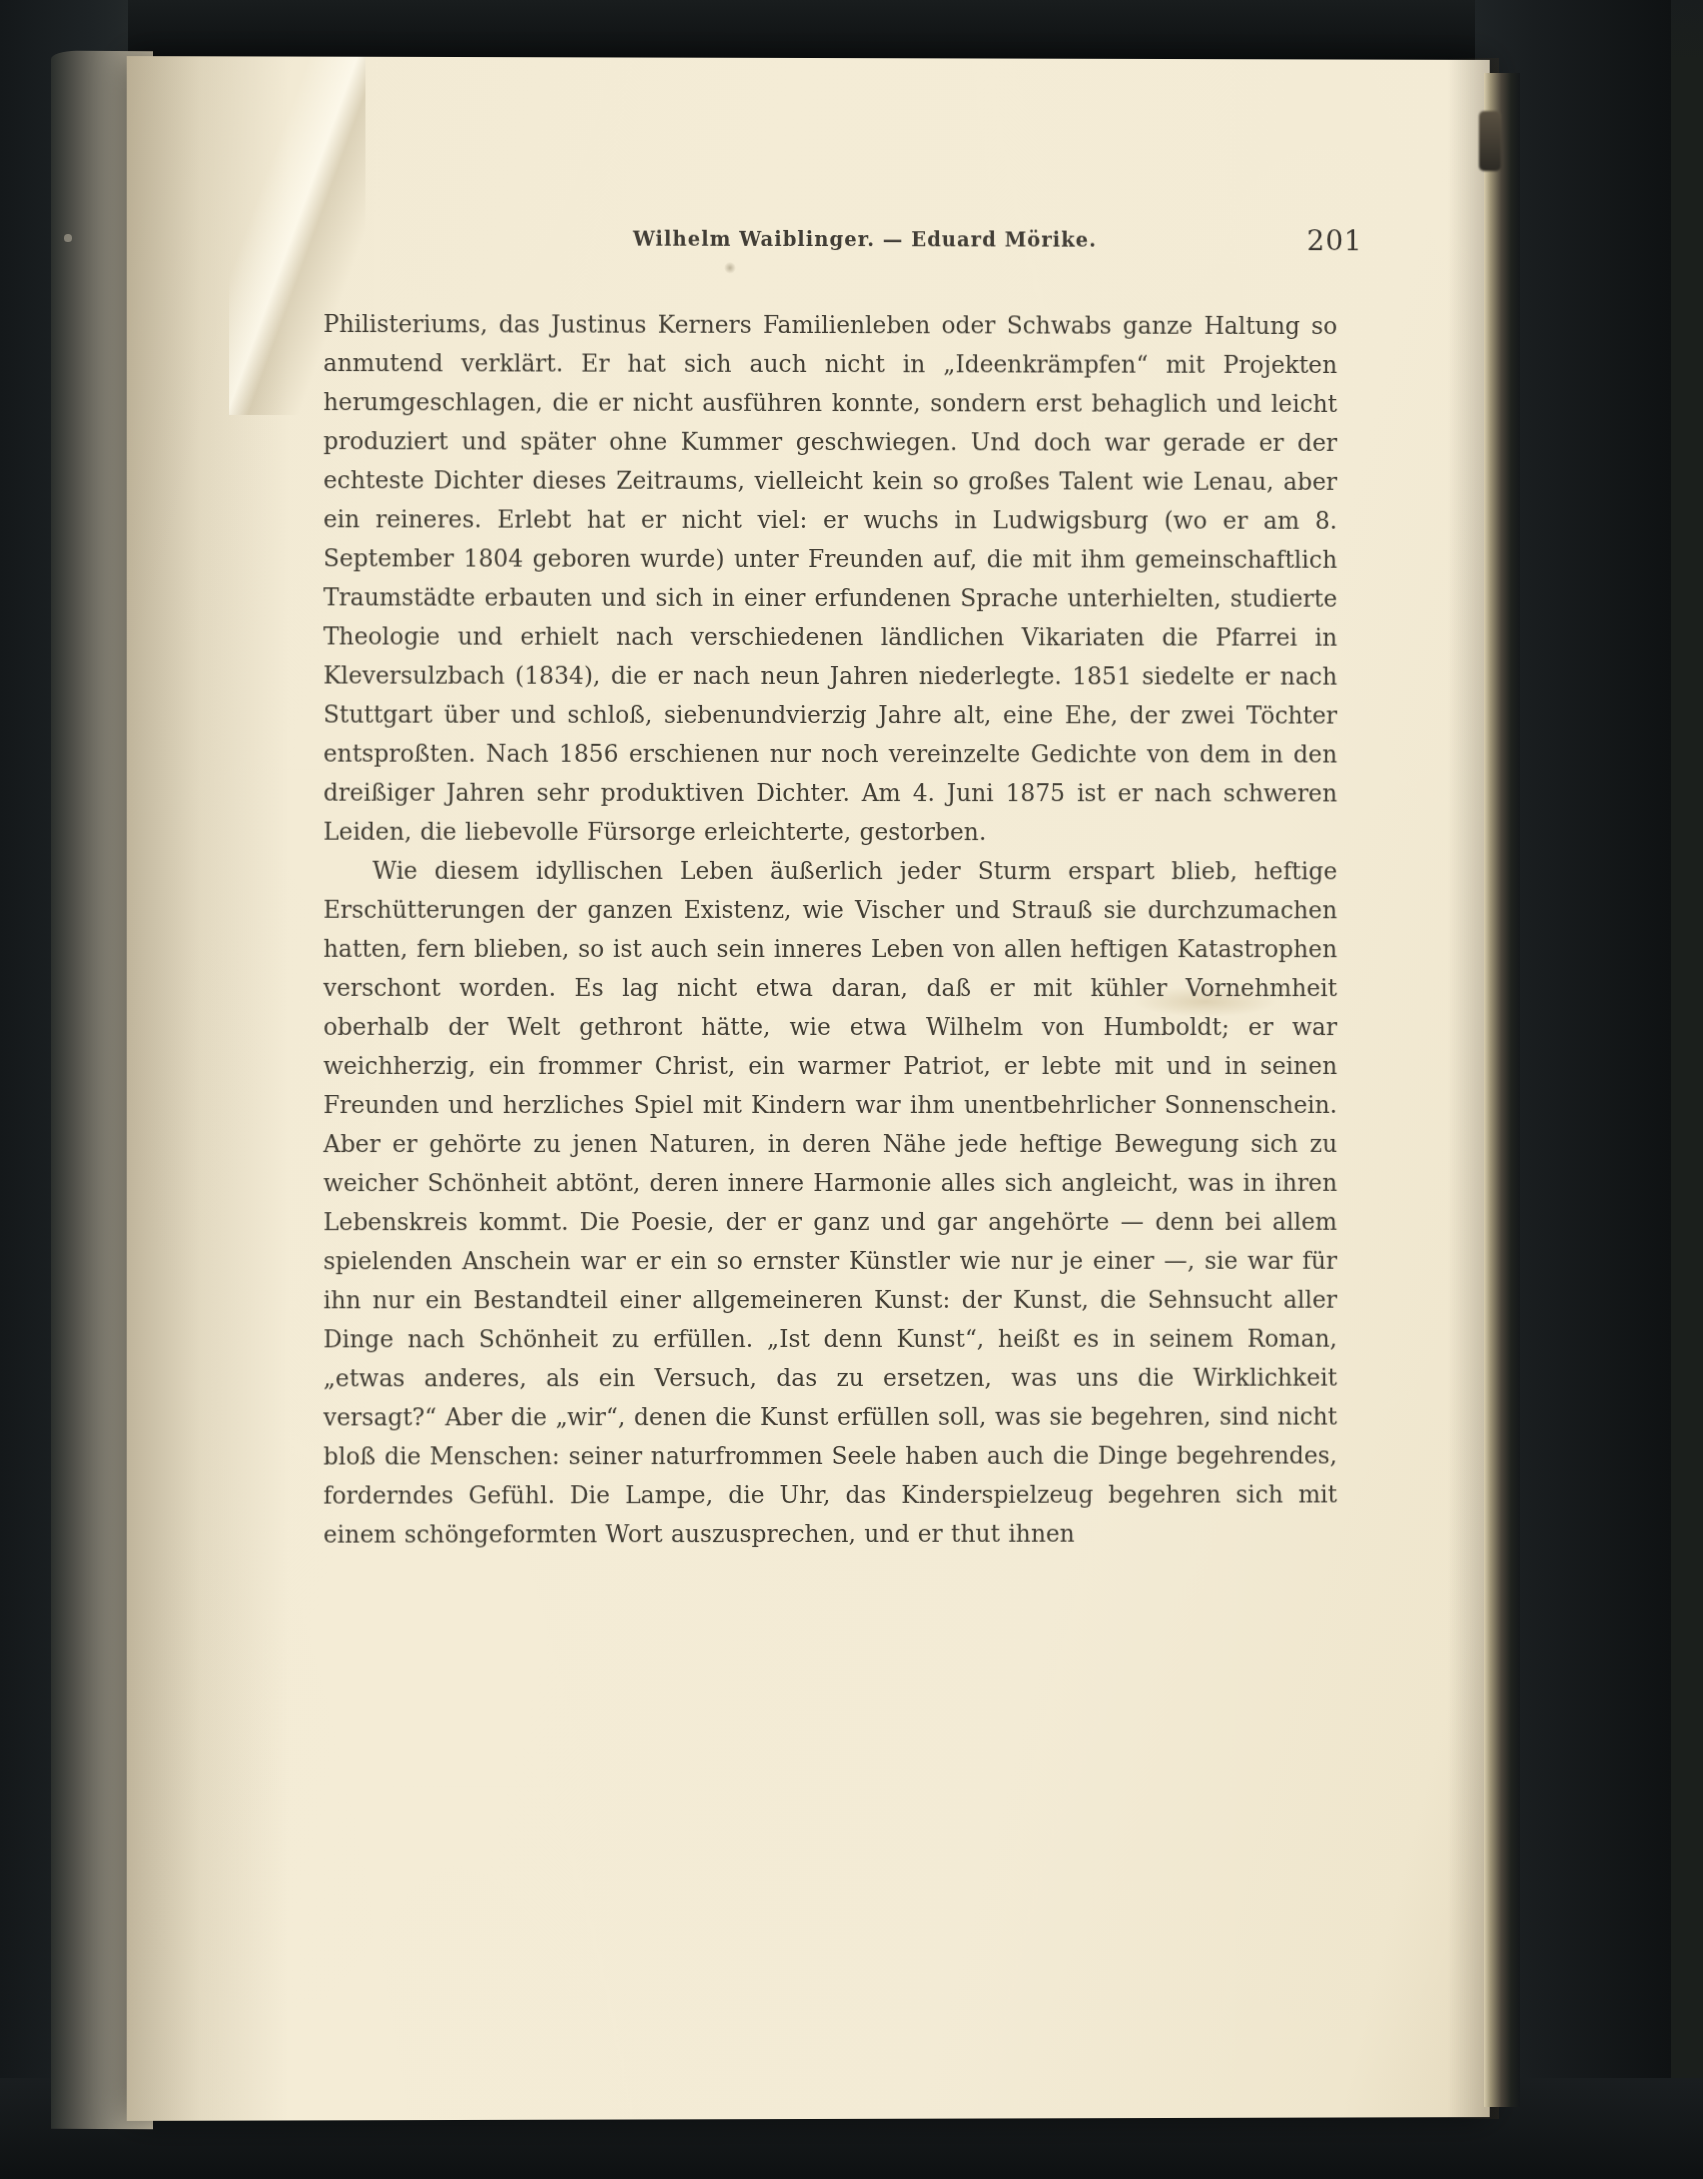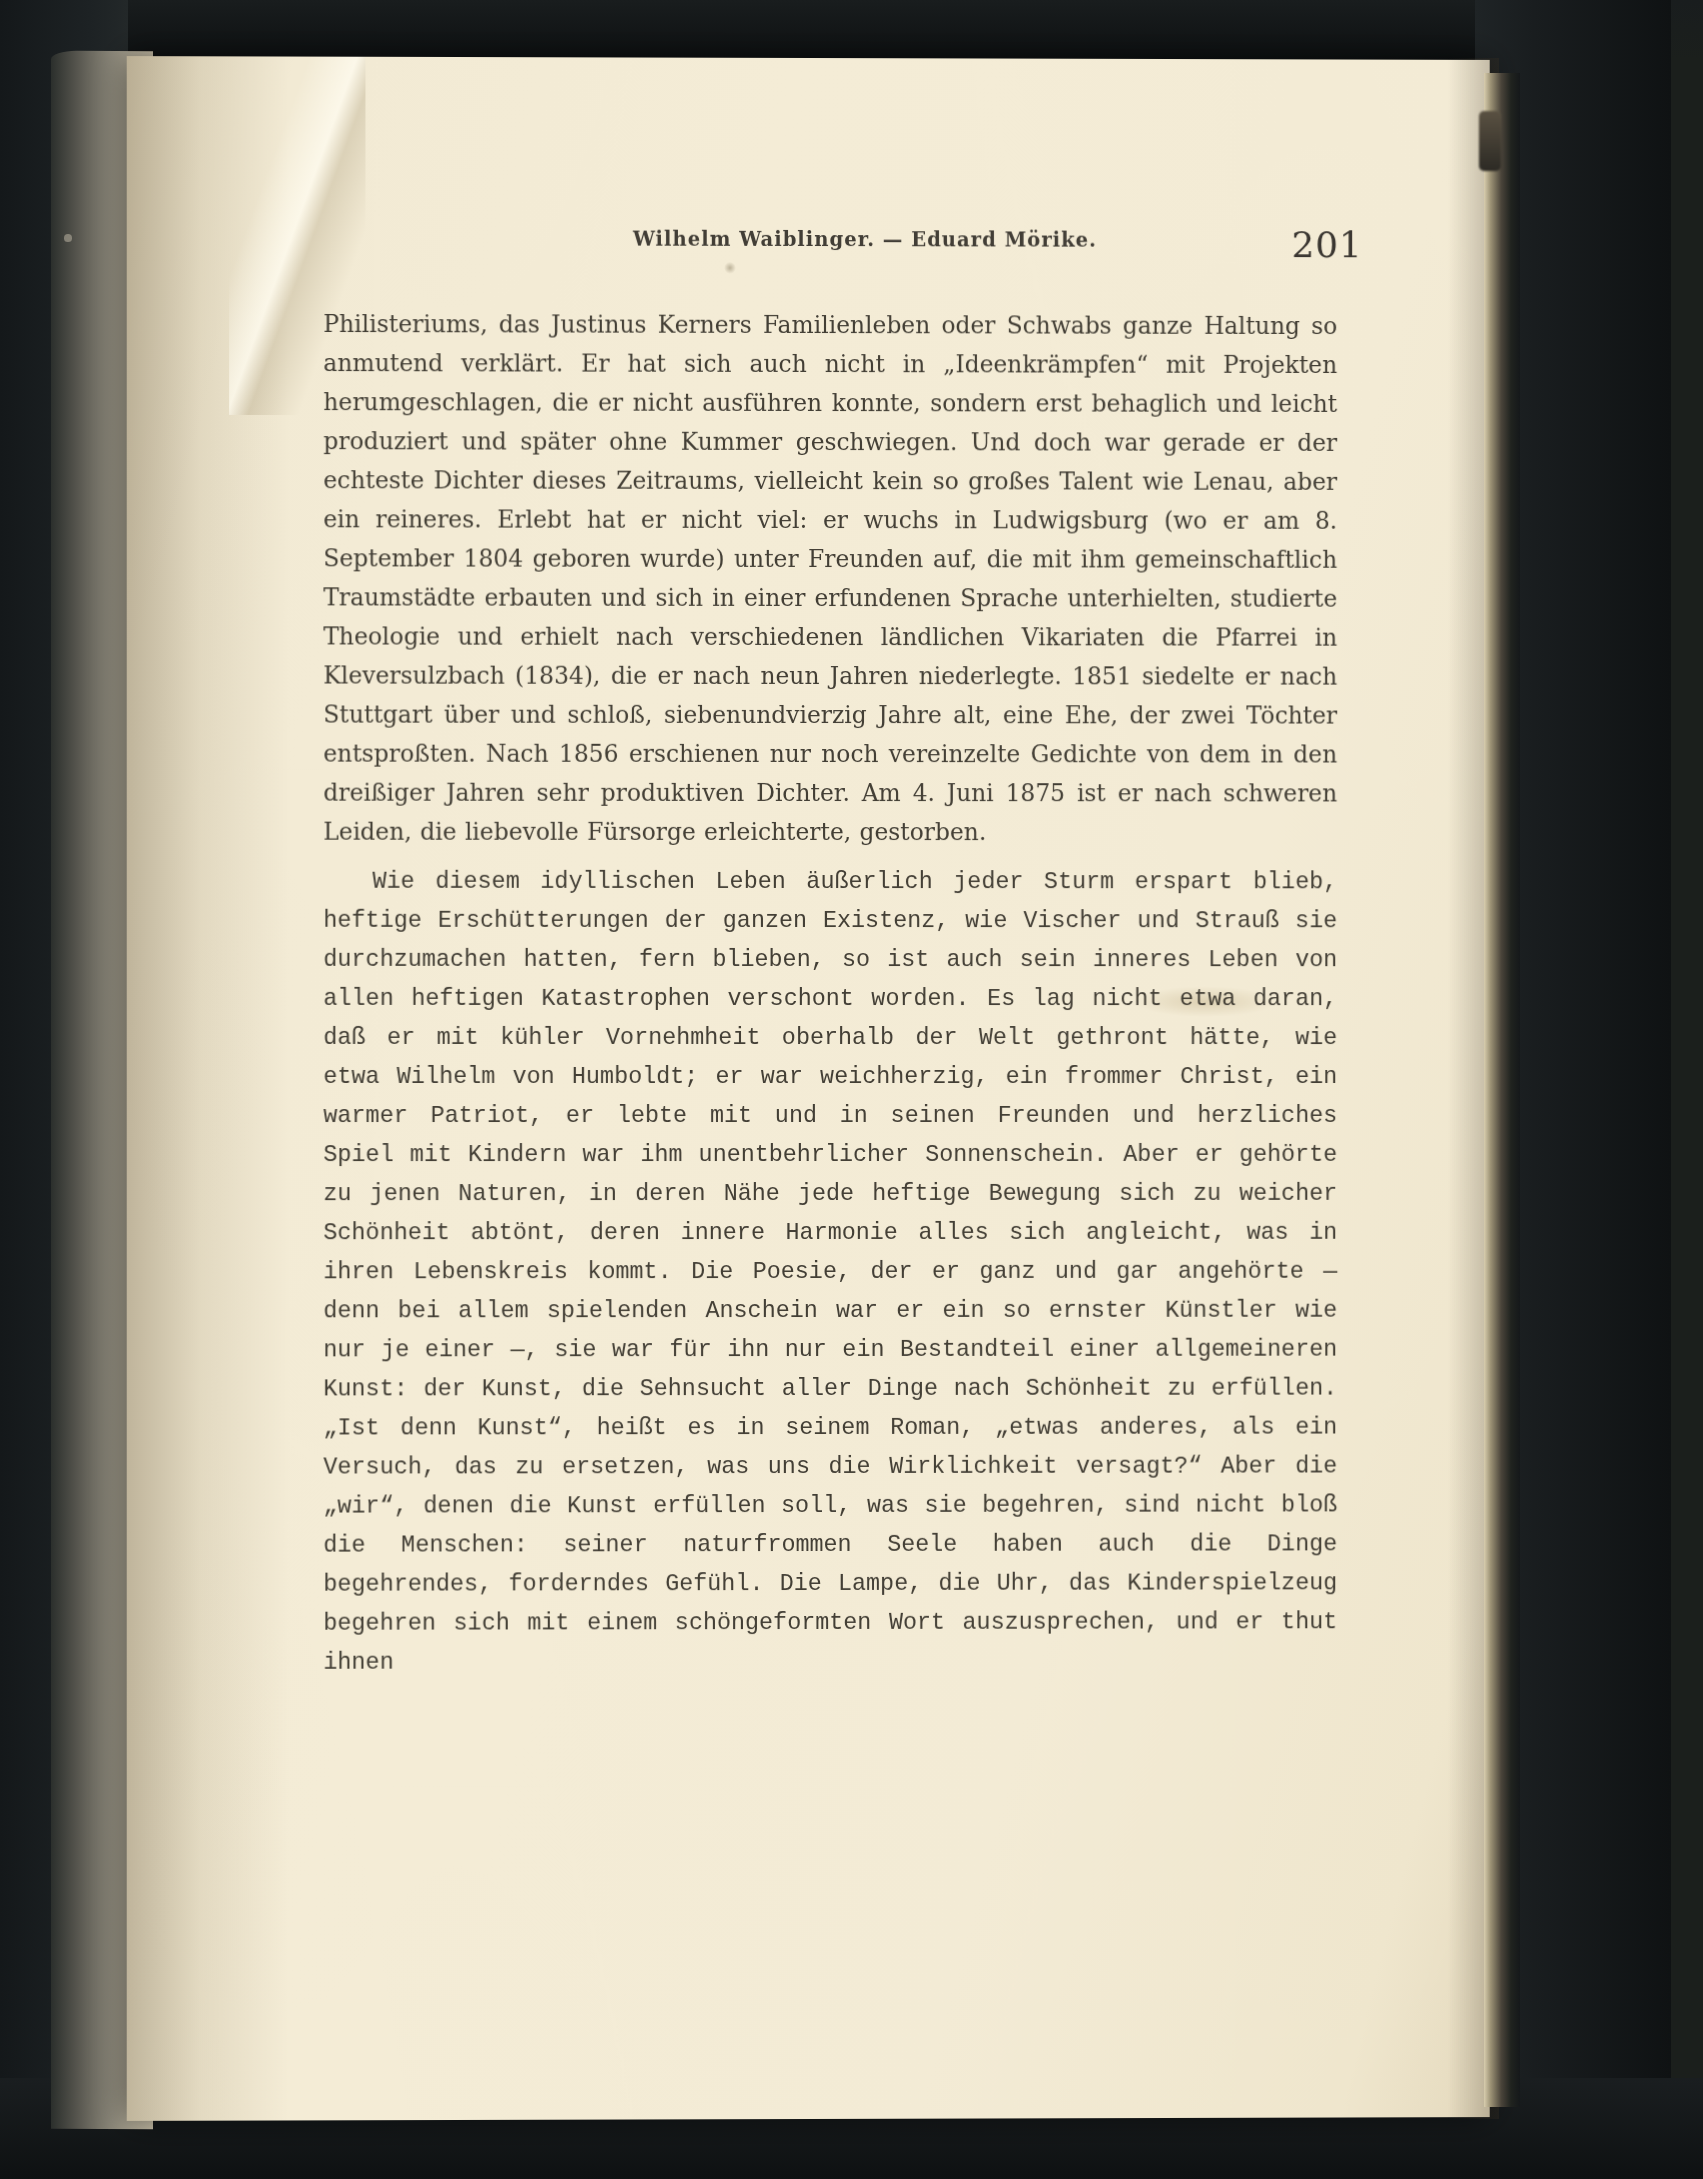--- a/index.html
+++ b/index.html
@@ -146,43 +146,42 @@
     font-weight: 700;
     letter-spacing: 1px;
     color: #3a3630;
     padding-left: 68px;
   }
   #page-number {
     position: absolute;
     right: -25.6px;
     top: -5.1px;
     font-family: "DejaVu Serif", serif;
-    font-size: 36px;
+    font-size: 28px;
     color: #332f2a;
     letter-spacing: 0.9px;
     text-align: center;
   }
 
   .para {
     font-family: "DejaVu Serif", serif;
     font-size: 23.4px;
     line-height: 39px;
     color: #3b372f;
     text-align: justify;
     text-justify: inter-word;
     word-spacing: 0.9px;
     margin: 0 0 0 0;
     -webkit-font-smoothing: antialiased;
   }
   .para.indent {
     text-indent: 49px;
   }
   .para + .para {
-    margin-top: 11px;
-    font-family: Liberation Mono, monospace;
+    margin-top: 0;
   }
 
   
   #content {
     filter: blur(0.1px) contrast(1.02);
     opacity: 0.96;
   }
 
   
   .spot {

